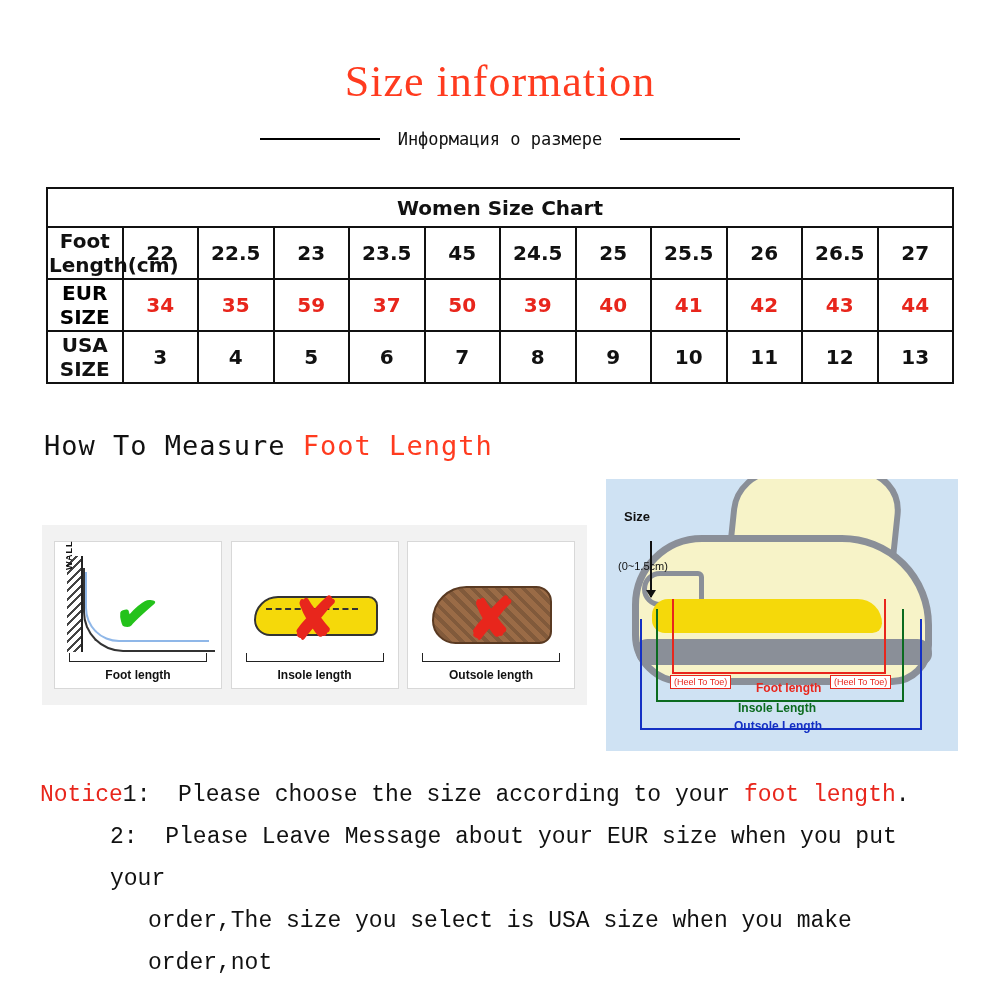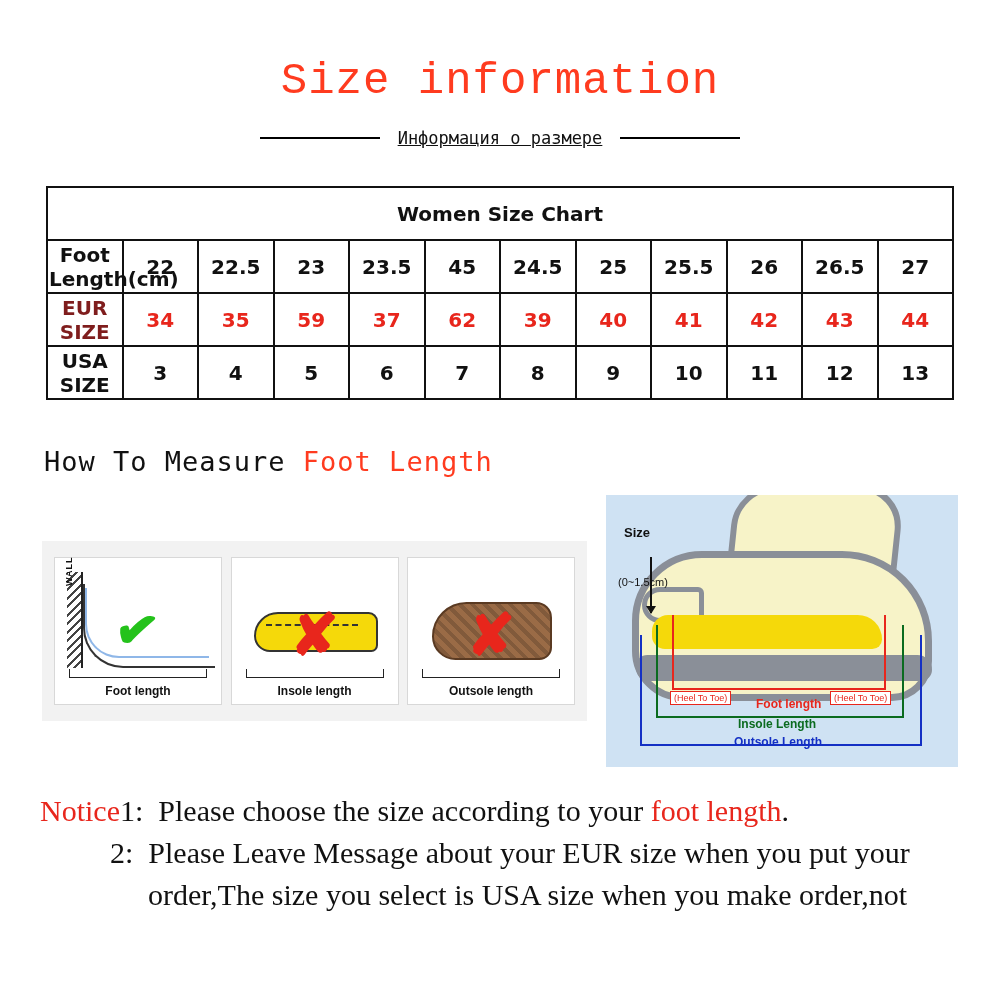--- a/index.html
+++ b/index.html
@@ -9,67 +9,66 @@
     background: #ffffff;
     font-family: "Liberation Sans", sans-serif;
     color: #111;
     position: relative;
     overflow: hidden;
   }
 
   
   .header { padding-top: 56px; text-align: center; }
   .title {
-    font-family: Liberation Mono, monospace;
+    font-family: Liberation Serif, serif;
     font-size: 44px;
     color: #ff3b1f;
     letter-spacing: 1px;
     font-weight: 400;
   }
   .subtitle-row {
     display: flex; align-items: center; justify-content: center;
     margin-top: 22px;
-    text-decoration: underline;
   }
   .sub-line { height: 2px; background: #000; width: 120px; }
   .subtitle {
     font-family: "DejaVu Sans Mono", monospace;
     font-size: 17px; color: #111;
     padding: 0 18px; white-space: nowrap;
   }
 
   
   .table-wrap { margin: 38px auto 0; width: 908px; }
   table.size-chart {
     width: 100%;
     border-collapse: collapse;
     table-layout: fixed;
   }
   table.size-chart td, table.size-chart th {
     border: 2px solid #111;
     text-align: center;
     vertical-align: middle;
-    height: 53px;
+    height: 39px;
     font-size: 20px;
     font-weight: bold;
     font-family: "DejaVu Sans", sans-serif;
   }
   .chart-title {
     font-size: 25px;
     font-weight: bold;
     height: 49px;
     font-family: "DejaVu Serif", serif;
   }
   .row-label {
     width: 142px;
     font-size: 15px;
     font-weight: bold;
     font-family: "Liberation Sans", sans-serif;
   }
-  .label-eur { color: #7f1d1d; }
+  .label-eur { color: #000000; }
   .eur-val { color: #e8261c; font-size: 21px; }
 
   
   .measure-head {
     margin: 46px 16px 0 44px;
     font-size: 27px;
     font-family: "DejaVu Sans Mono", monospace;
     letter-spacing: 1px;
   }
   .measure-head .accent { color: #ff3b1f; }
@@ -199,22 +198,22 @@
   .h-blue { position: absolute; left: 34px; top: 249px; width: 282px; height: 2px; background: #1430c4; }
   .space-arrow { position: absolute; left: 44px; top: 62px; width: 2px; height: 56px; background: #111; }
   .space-arrow::after {
     content:""; position:absolute; left:-4px; bottom:-1px;
     border-left:5px solid transparent; border-right:5px solid transparent; border-top:8px solid #111;
   }
 
   
   .notice { margin: 20px 0 0 40px; width: 920px; }
   .notice-line {
-    font-size: 30px; line-height: 42px;
-    font-family: Liberation Serif, serif;
+    font-size: 23px; line-height: 42px;
+    font-family: Liberation Mono, monospace;
   }
   .notice-red { color: #e8261c; }
   .n-indent { padding-left: 70px; }
   .n-indent2 { padding-left: 108px; }
 </style>
 </head>
 <body>
 
 <div class="header">
   <div class="title">Size information</div>
@@ -244,21 +243,21 @@
       <td>26</td>
       <td>26.5</td>
       <td>27</td>
     </tr>
     <tr>
       <td class="row-label label-eur">EUR SIZE</td>
       <td class="eur-val">34</td>
       <td class="eur-val">35</td>
       <td class="eur-val">59</td>
       <td class="eur-val">37</td>
-      <td class="eur-val">62</td>
+      <td class="eur-val">50</td>
       <td class="eur-val">39</td>
       <td class="eur-val">40</td>
       <td class="eur-val">41</td>
       <td class="eur-val">42</td>
       <td class="eur-val">43</td>
       <td class="eur-val">44</td>
     </tr>
     <tr>
       <td class="row-label">USA SIZE</td>
       <td>3</td>

